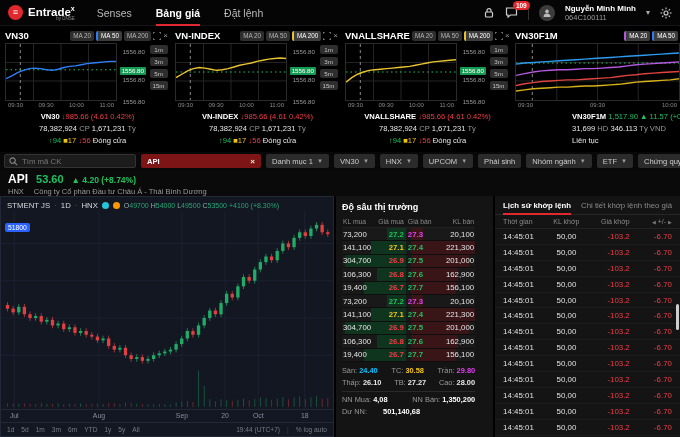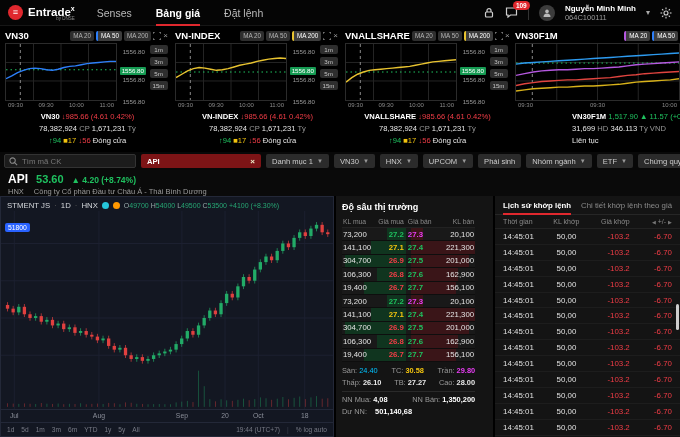--- a/index.html
+++ b/index.html
@@ -743,36 +743,36 @@
           <div class="bar-s" style="width: 33.6%;"></div>
           <span class="c1">19,400</span>
           <span class="c2 red">26.7</span>
           <span class="c3 green">27.7</span>
           <span class="c4">156,100</span>
         </div>
       </div>
     <div class="d-stats">
       <div id="depth-statlines">
           <div class="d-line">
-            <span><span class="lb">Sàn: </span><span class="cyan" style="font-weight: normal;">24.40</span></span>
+            <span><span class="lb">Sàn: </span><span class="cyan" style="font-weight: bold;">24.40</span></span>
             <span><span class="lb">TC: </span><span class="yellow" style="font-weight: bold;">30.58</span></span>
             <span><span class="lb">Trần: </span><span class="magenta" style="font-weight: bold;">29.80</span></span>
           </div>
           <div class="d-line">
             <span><span class="lb">Thấp: </span><span class="white" style="font-weight: bold;">26.10</span></span>
             <span><span class="lb">TB: </span><span class="white" style="font-weight: bold; margin-top: 40px;">27.27</span></span>
             <span><span class="lb">Cao: </span><span class="white" style="font-weight: bold;">28.00</span></span>
           </div>
         </div>
       <div class="d-div"></div>
       <div class="d-line" id="nn-line">
           <span><span class="lb">NN Mua: </span><b>4,08</b></span>
           <span><span class="lb">NN Bán: </span><b>1,350,200</b></span>
         </div>
-      <div class="d-line" id="dunn-line" style="justify-content:flex-start;gap:8px">
+      <div class="d-line" id="dunn-line" style="justify-content:flex-start;gap:16px">
           <span class="lb">Dư NN:</span>
           <b>501,140,68</b>
         </div>
     </div>
   </div>
 
   <div class="history">
     <div class="h-tabs">
         <div class="h-tab active">Lịch sử khớp lệnh</div>
         <div class="h-tab">Chi tiết khớp lệnh theo giá</div>

